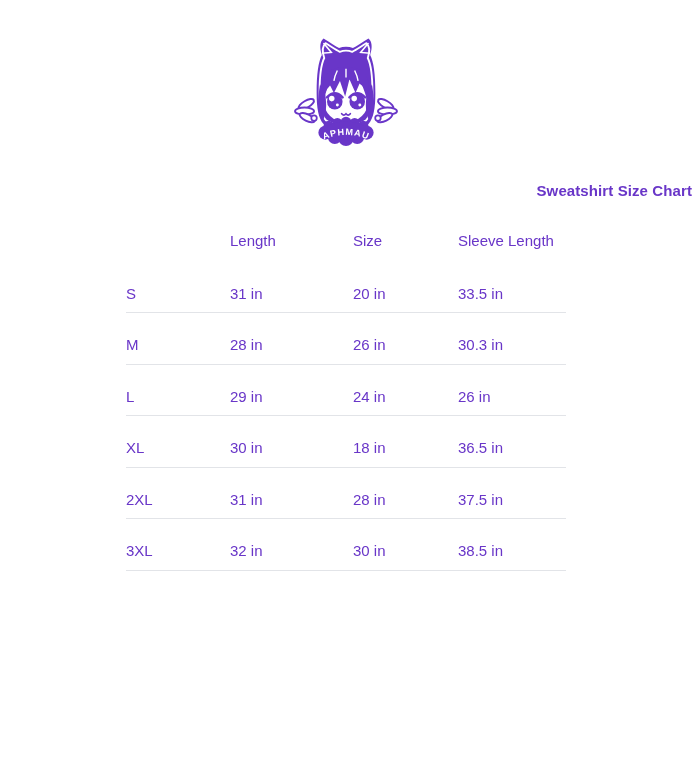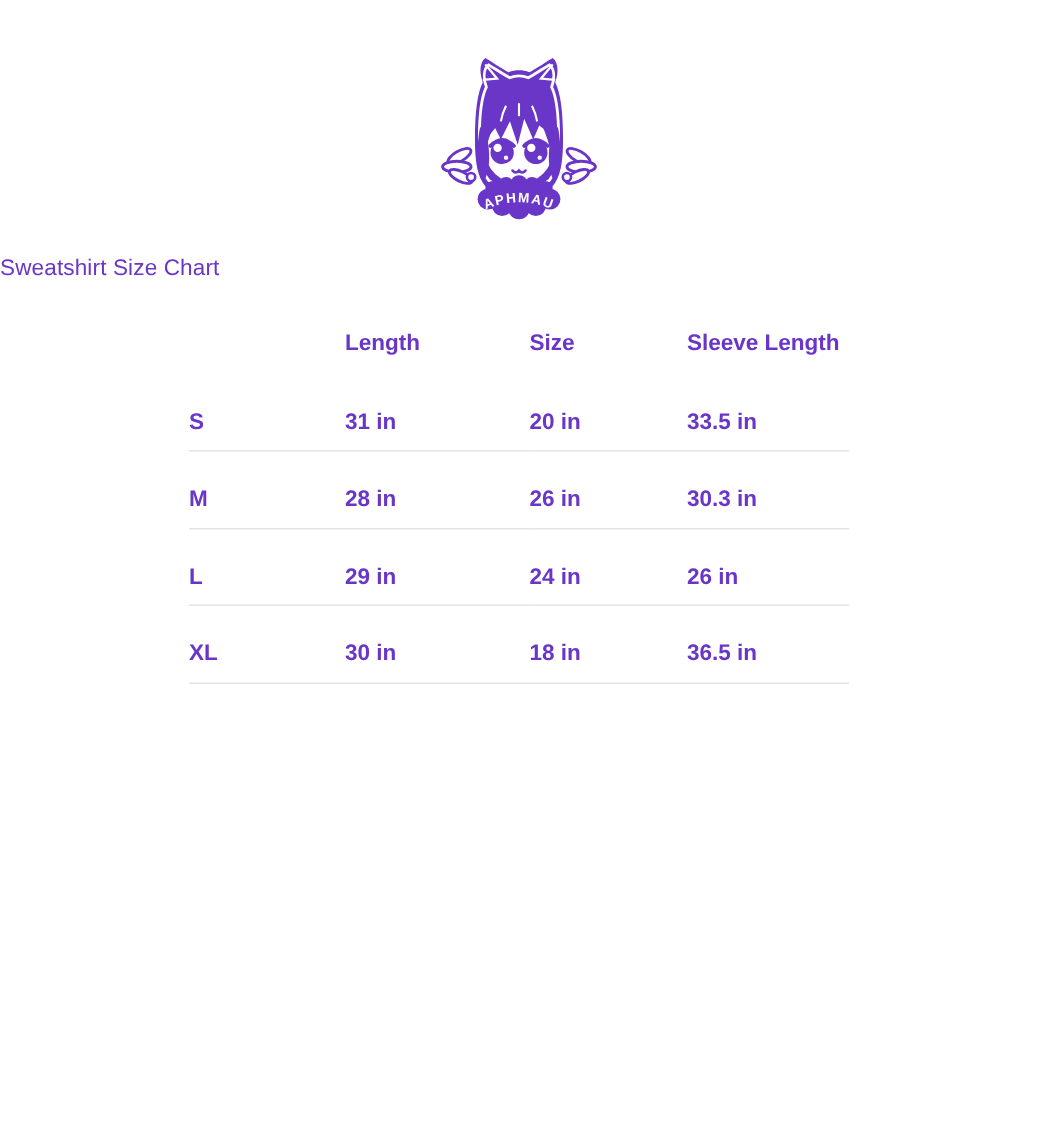--- a/index.html
+++ b/index.html
@@ -7,38 +7,38 @@
   html, body {
     margin: 0; padding: 0;
     width: 692px; height: 762px;
     background: var(--bg);
     font-family: "Liberation Sans", "DejaVu Sans", sans-serif;
     overflow: hidden;
   }
   .logo-wrap { padding-top: 36px; text-align: center; }
   .logo-wrap svg { display: inline-block; }
   .page-title {
-    margin-top: 15px;
-    text-align: left;
+    margin-top: 28px;
+    text-align: right;
     color: var(--accent);
-    font-weight: 400;
+    font-weight: 700;
     font-size: 15px;
     letter-spacing: 0.1px;
   }
   table.size-table {
     width: 440px;
     margin: 34px auto 0 auto;
     border-collapse: collapse;
     table-layout: fixed;
   }
   .size-table th, .size-table td {
     text-align: left;
     color: var(--accent);
     font-size: 15px;
-    font-weight: 700;
+    font-weight: 400;
     line-height: 1.1;
     white-space: nowrap;
   }
   .size-table thead th { padding: 0 0 12px 0; border: none; }
   .size-table tbody td {
     padding: 24px 0 10px 0;
     border-bottom: 1px solid var(--divider);
   }
 </style>
 </head>
@@ -162,15 +162,27 @@
     <td>26 in</td>
   </tr>
 
   <tr>
     <td>XL</td>
     <td>30 in</td>
     <td>18 in</td>
     <td>36.5 in</td>
   </tr>
 
+  <tr>
+    <td>2XL</td>
+    <td>31 in</td>
+    <td>28 in</td>
+    <td>37.5 in</td>
+  </tr>
 
+  <tr>
+    <td>3XL</td>
+    <td>32 in</td>
+    <td>30 in</td>
+    <td>38.5 in</td>
+  </tr>
 </tbody>
 </table>
 
 </body></html>

